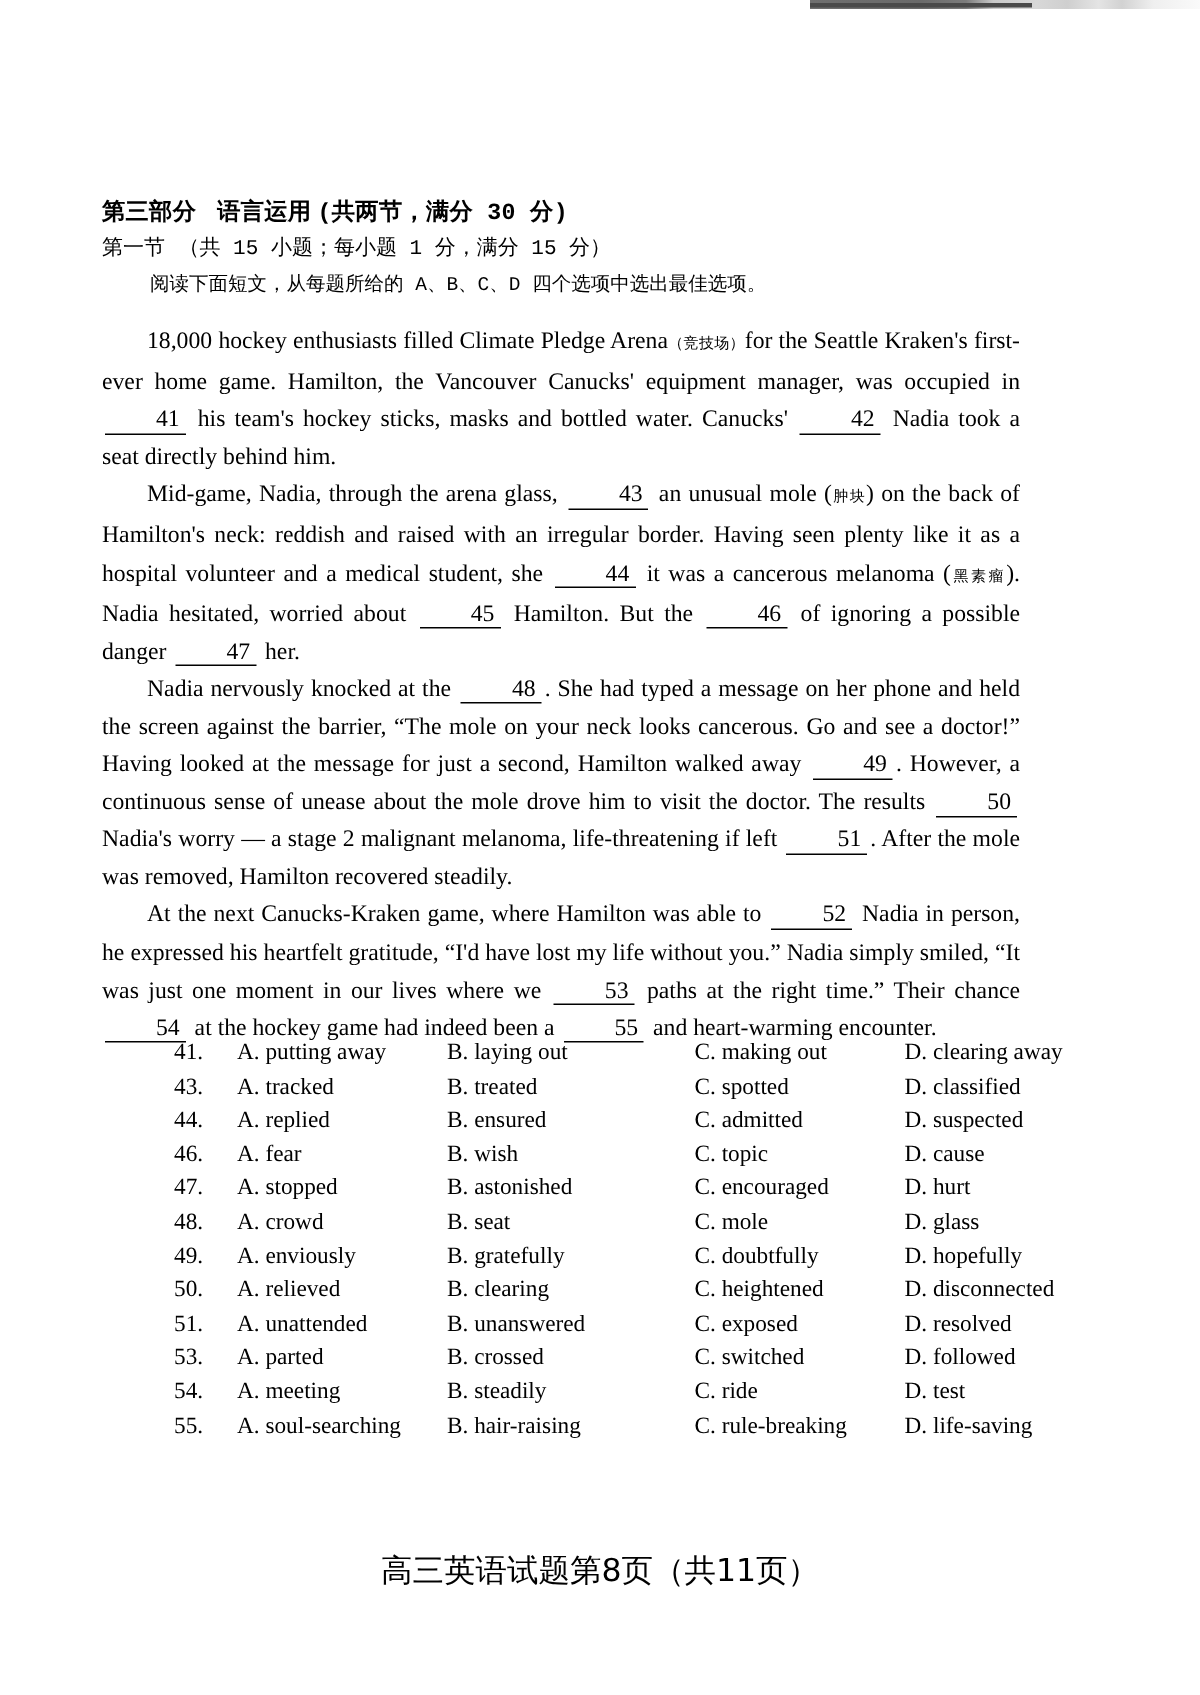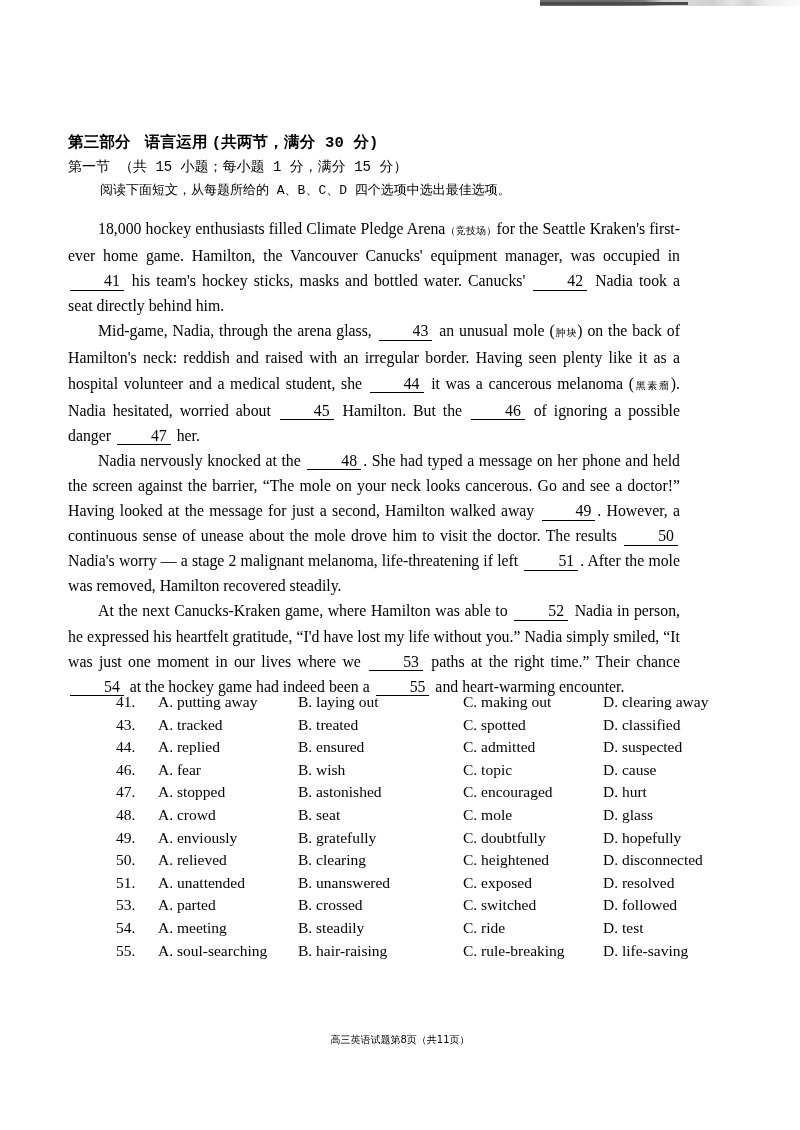--- a/index.html
+++ b/index.html
@@ -125,21 +125,21 @@
   .opt-c { position: absolute; left: 347px; }
   .opt-d { position: absolute; left: 487px; }
 
   
   .footer {
     position: absolute;
     left: 0;
     top: 1033px;
     width: 800px;
     text-align: center;
-    font-size: 10px;
+    font-size: 21px;
     font-family: "DejaVu Sans", "Liberation Sans", sans-serif;
   }
 </style>
 </head>
 <body>
 
 <div id="scan-artifact">
   <div class="band-dark"></div>
 </div>
 

